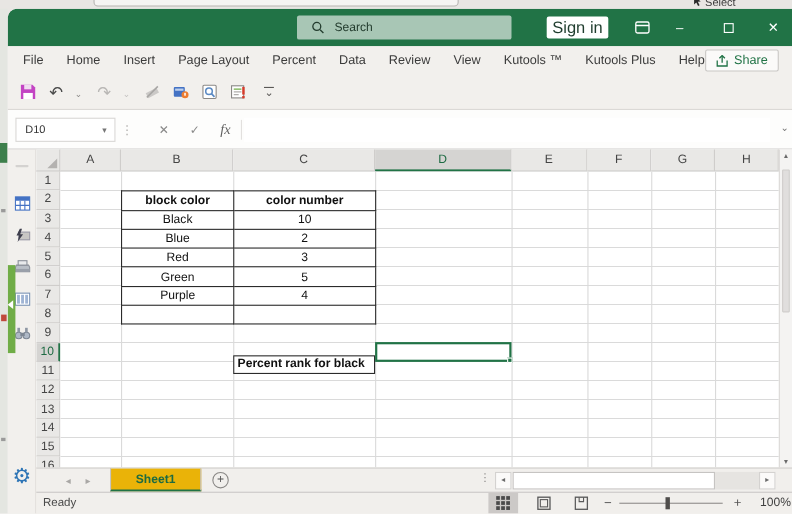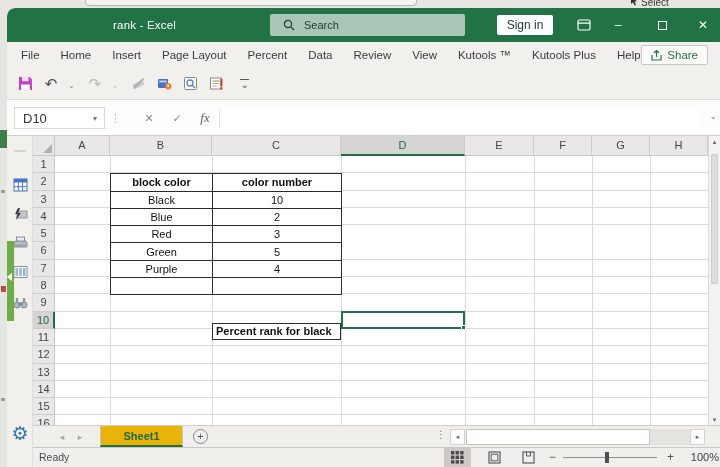--- a/index.html
+++ b/index.html
@@ -14,42 +14,42 @@
   .frag { position:absolute; left:0; }
 
   
   .window { position:absolute; left:7px; top:8px; width:713px; height:459px; background:#f2f0ed; border-top-left-radius:8px; overflow:hidden; }
 
   
   .titlebar { position:absolute; left:0; top:0; right:0; height:34px; background:#217346; border-top-left-radius:8px; }
   .tb-title { position:absolute; left:106px; top:0; height:34px; line-height:34px; color:#fff; font-size:11.5px; letter-spacing:.2px; }
   .searchbox { position:absolute; left:263px; top:6px; width:195px; height:22px; background:#a8c6b5; border-radius:2px; display:flex; align-items:center; gap:9px; padding-left:13px; cursor:default; }
   .searchbox span { font-size:11px; color:#233c2e; }
-  .signin { position:absolute; left:490px; top:7px; width:56px; height:20px; background:#fff; border-radius:2px; font-size:12px; color:#1f3d2e; display:flex; align-items:center; justify-content:center; }
+  .signin { position:absolute; left:490px; top:7px; width:56px; height:20px; background:#fff; border-radius:2px; font-size:15px; color:#1f3d2e; display:flex; align-items:center; justify-content:center; }
   .winbtn { position:absolute; top:0; width:30px; height:34px; display:flex; align-items:center; justify-content:center; color:#fff; font-size:12px; }
   .maxsq { width:9px; height:9px; border:1px solid #fff; display:inline-block; }
 
   
   .tabsrow { position:absolute; left:0; top:34px; right:0; height:26px; background:#f2f0ed; display:flex; align-items:center; }
   .rtab { font-size:11.5px; color:#3b3b3b; margin-left:21px; white-space:nowrap; }
   .rtab:first-child { margin-left:14px; }
   .sharebtn { position:absolute; right:12px; top:3px; height:20px; padding:0 9px; background:#fbfaf9; border:1px solid #c9c7c5; border-radius:2px; display:flex; align-items:center; gap:5px; font-size:11.5px; color:#217346;margin-left:12px; }
 
   
   .qatrow { position:absolute; left:0; top:60px; right:0; height:32px; background:#f2f0ed; border-bottom:1px solid #dbd9d6; display:flex; align-items:center; padding-left:8px; }
   .qbtn { display:flex; align-items:center; justify-content:center; height:22px; min-width:20px; margin-right:6px; }
   .qundo { font-size:15px; color:#4a4a4a; }
   .qredo { font-size:15px; color:#b8b6b4; }
   .qchev { font-size:8px; color:#8a8886; margin:4px 10px 0 1px; }
   .qover { font-size:10px; color:#5a5856; margin-left:8px; border-top:1px solid #5a5856; line-height:8px; padding-top:1px; }
 
   
   .formularow { position:absolute; left:0; top:92px; right:0; height:36px; background:#fdfdfc; border-bottom:1px solid #cfcdcb; }
   .namebox { position:absolute; left:7px; top:7px; width:91px; height:22px; background:#fff; border:1px solid #d9d7d5; display:flex; align-items:center; }
-  .namebox .nb-val { font-size:13px; color:#333; padding-left:8px; flex:1; }
+  .namebox .nb-val { font-size:10px; color:#333; padding-left:8px; flex:1; }
   .namebox .nb-dd { font-size:8px; color:#777; padding-right:7px; }
   .fdots { position:absolute; left:103px; top:7px; height:22px; display:flex; align-items:center; font-size:11px; color:#b0aeac; letter-spacing:0; }
   .fbtn { position:absolute; top:7px; height:22px; width:24px; display:flex; align-items:center; justify-content:center; font-size:11px; color:#8a8a8a; }
   .fxbtn { font-family:"Liberation Serif","DejaVu Serif",serif; font-style:italic; font-size:13px; color:#5f5f5f; }
   .finput { position:absolute; left:215px; top:7px; right:20px; height:22px; background:#fff; }
   .fexpand { position:absolute; right:3px; top:11px; font-size:9px; color:#777; }
   .fsep { position:absolute; left:212px; top:9px; width:1px; height:18px; background:#e2e0de; }
 
   
   .sidebar { position:absolute; left:0; top:128px; bottom:0; width:26px; background:#f2f0ed; border-right:1px solid #e0deda; }
@@ -127,21 +127,20 @@
   <div class="leftstrip">
     <div class="frag" style="top:122px;width:7px;height:18px;background:#3c7f4b;"></div>
     <div class="frag" style="top:182px;left:1px;width:4px;height:3px;background:#9a9a9a;"></div>
     <div class="frag" style="top:278px;left:1px;width:5px;height:6px;background:#c0493c;"></div>
     <div class="frag" style="top:390px;left:1px;width:4px;height:3px;background:#9a9a9a;"></div>
   </div>
 
   <div class="window">
 
     <div class="titlebar">
-      <div class="tb-title">rank - Excel</div>
       <div class="searchbox">
         <svg width="12" height="12" viewBox="0 0 12 12">
             <circle cx="5" cy="5" r="3.6" fill="none" stroke="#233c2e" stroke-width="1.2"></circle>
             <line x1="8" y1="8" x2="11" y2="11" stroke="#233c2e" stroke-width="1.2"></line>
           </svg>
         <span>Search</span>
       </div>
       <div class="signin">Sign in</div>
       <div class="winbtn" style="left:562px;">
         <svg width="14" height="12" viewBox="0 0 14 12">

